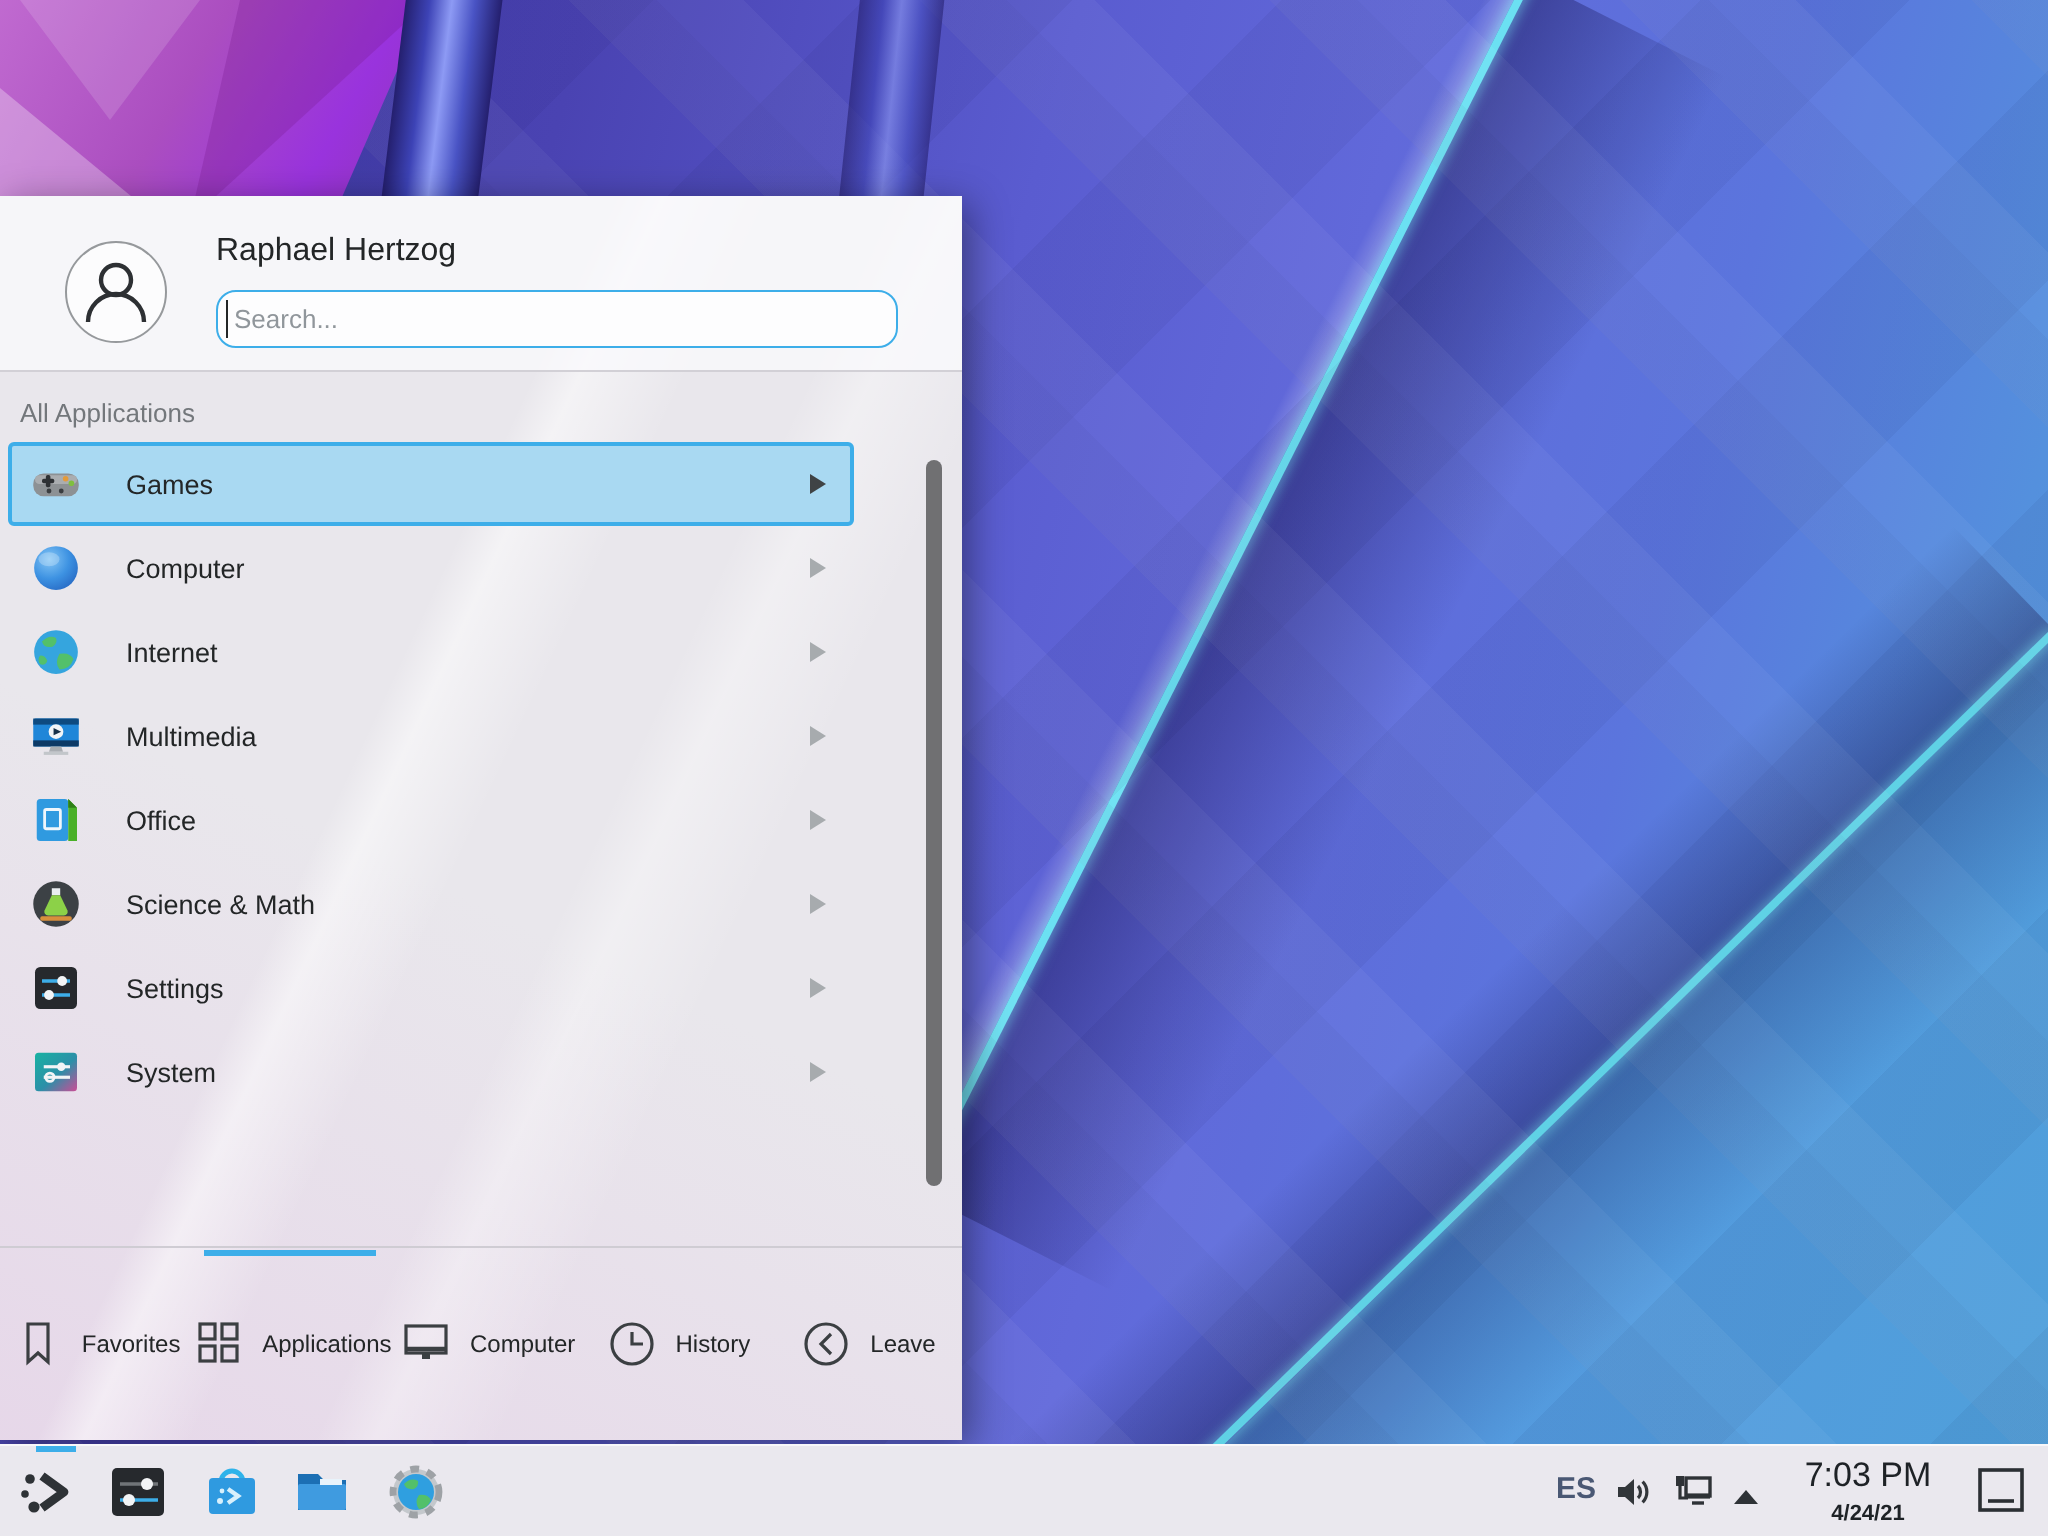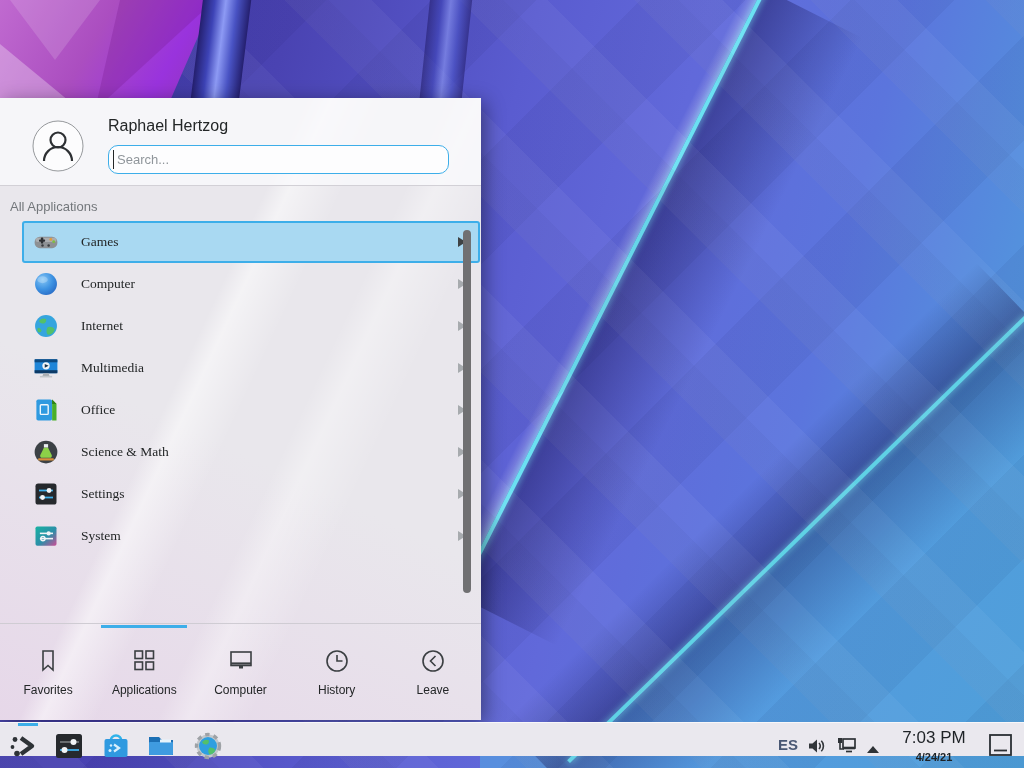--- a/index.html
+++ b/index.html
@@ -58,43 +58,43 @@
   .user-name { position:absolute; left:108px; top:19px; font-size:16px; color:#232627; }
   .search { position:absolute; left:108px; top:47px; width:341px; height:29px;
     border:1px solid #3daee9; border-radius:10px; background:#fdfdfe; padding:0 8px;
     font-size:13px; color:#232627; outline:none; font-family:"Liberation Sans",sans-serif; }
   .search::placeholder { color:#90969b; opacity:1; }
   .caret { position:absolute; left:113px; top:52px; width:1px; height:19px; background:#232627; }
 
   .section-label { position:absolute; left:10px; top:101px; font-size:13px; color:#73777b; }
 
   .cat-list { position:absolute; left:0; top:123px; width:100%; height:402px; overflow:hidden; }
-  .cat-item { position:absolute; left:22px; width:458px; height:42px; display:flex; align-items:center;
-    border:2px solid transparent; border-radius:3px;font-family:Liberation Serif, serif; }
+  .cat-item { position:absolute; left:4px; width:423px; height:42px; display:flex; align-items:center;
+    border:2px solid transparent; border-radius:3px; }
   .cat-item.selected { background:#a9d9f2; border-color:#3daee9; }
   .cat-icon { width:28px; height:28px; margin-left:8px; flex:0 0 28px; }
   .cat-icon svg { width:28px; height:28px; display:block; }
   .cat-label { margin-left:21px; font-size:13.5px; color:#232627; }
   .cat-arrow { margin-left:auto; margin-right:12px; display:flex; }
   .cat-arrow svg { width:8px; height:10px; }
 
   .scrollbar { position:absolute; left:463px; top:132px; width:8px; height:363px;
     background:#707072; border-radius:4px; }
 
   .tabbar-divider { position:absolute; left:0; top:525px; width:100%; height:1px; background:#cfccd3; }
   .tabbar { position:absolute; left:0; top:526px; width:100%; height:96px; display:flex; }
-  .tab { flex:1; position:relative; display:flex; flex-direction:column; align-items:center;
+  .tab { flex:1; position:relative; display:flex; flex-direction:row; align-items:center;
     justify-content:center; gap:8px; }
   .tab.active::before { content:""; position:absolute; top:1px; left:50%; transform:translateX(-50%);
     width:86px; height:3px; background:#3daee9; }
   .tab-icon svg { width:28px; height:28px; display:block; }
   .tab-label { font-size:12px; color:#232627; }
 
   
-  #taskbar { position:absolute; left:0; top:722px; width:1024px; height:34px;
+  #taskbar { position:absolute; left:0; top:722px; width:1024px; height:46px;
     background:#eae8ee; border-top:1px solid rgba(255,255,255,.65); }
   .task-icon { position:absolute; top:7px; width:32px; height:32px; }
   .task-icon svg { width:32px; height:32px; display:block; }
   .active-line { position:absolute; left:18px; top:0; width:20px; height:3px; background:#3daee9; }
   .tray-icon { position:absolute; }
   .kb-layout { position:absolute; left:778px; top:13px; font-size:15px; font-weight:bold; color:#4a5874; }
   .clock { position:absolute; left:890px; top:3px; width:88px; text-align:center; color:#1e2226; }
   .clock .time { font-size:17px; line-height:23px; }
   .clock .date { font-size:11px; line-height:16px;font-weight:bold; }
   .show-desktop { position:absolute; left:987px; top:9px; width:28px; height:28px; }

